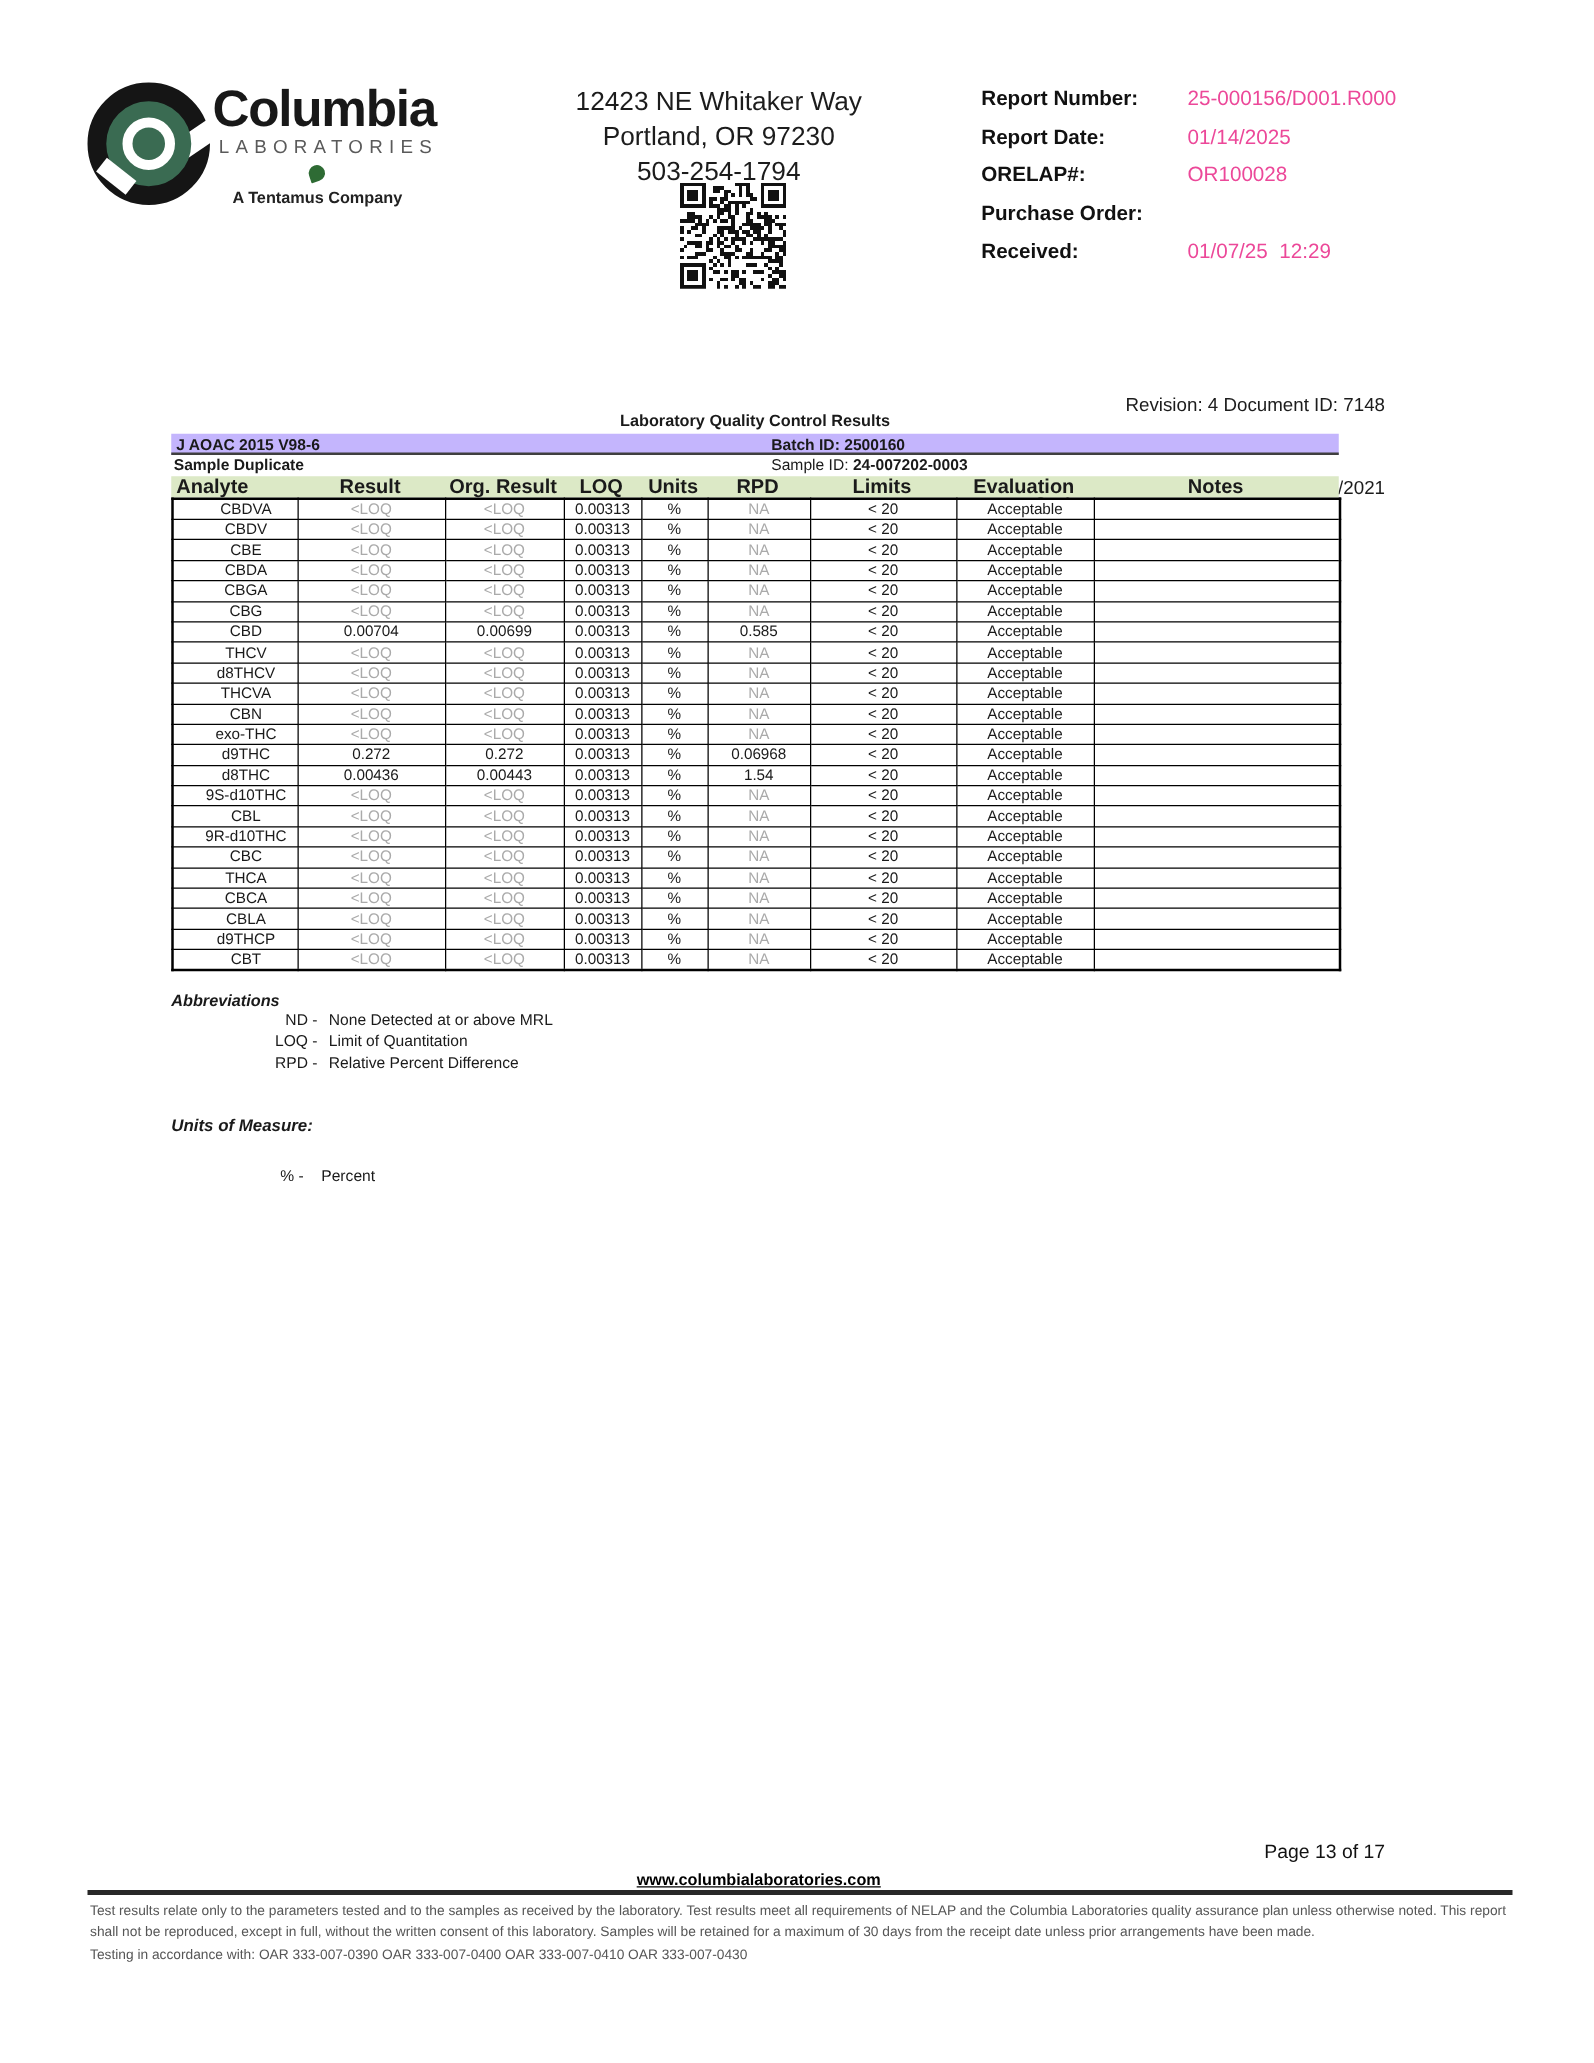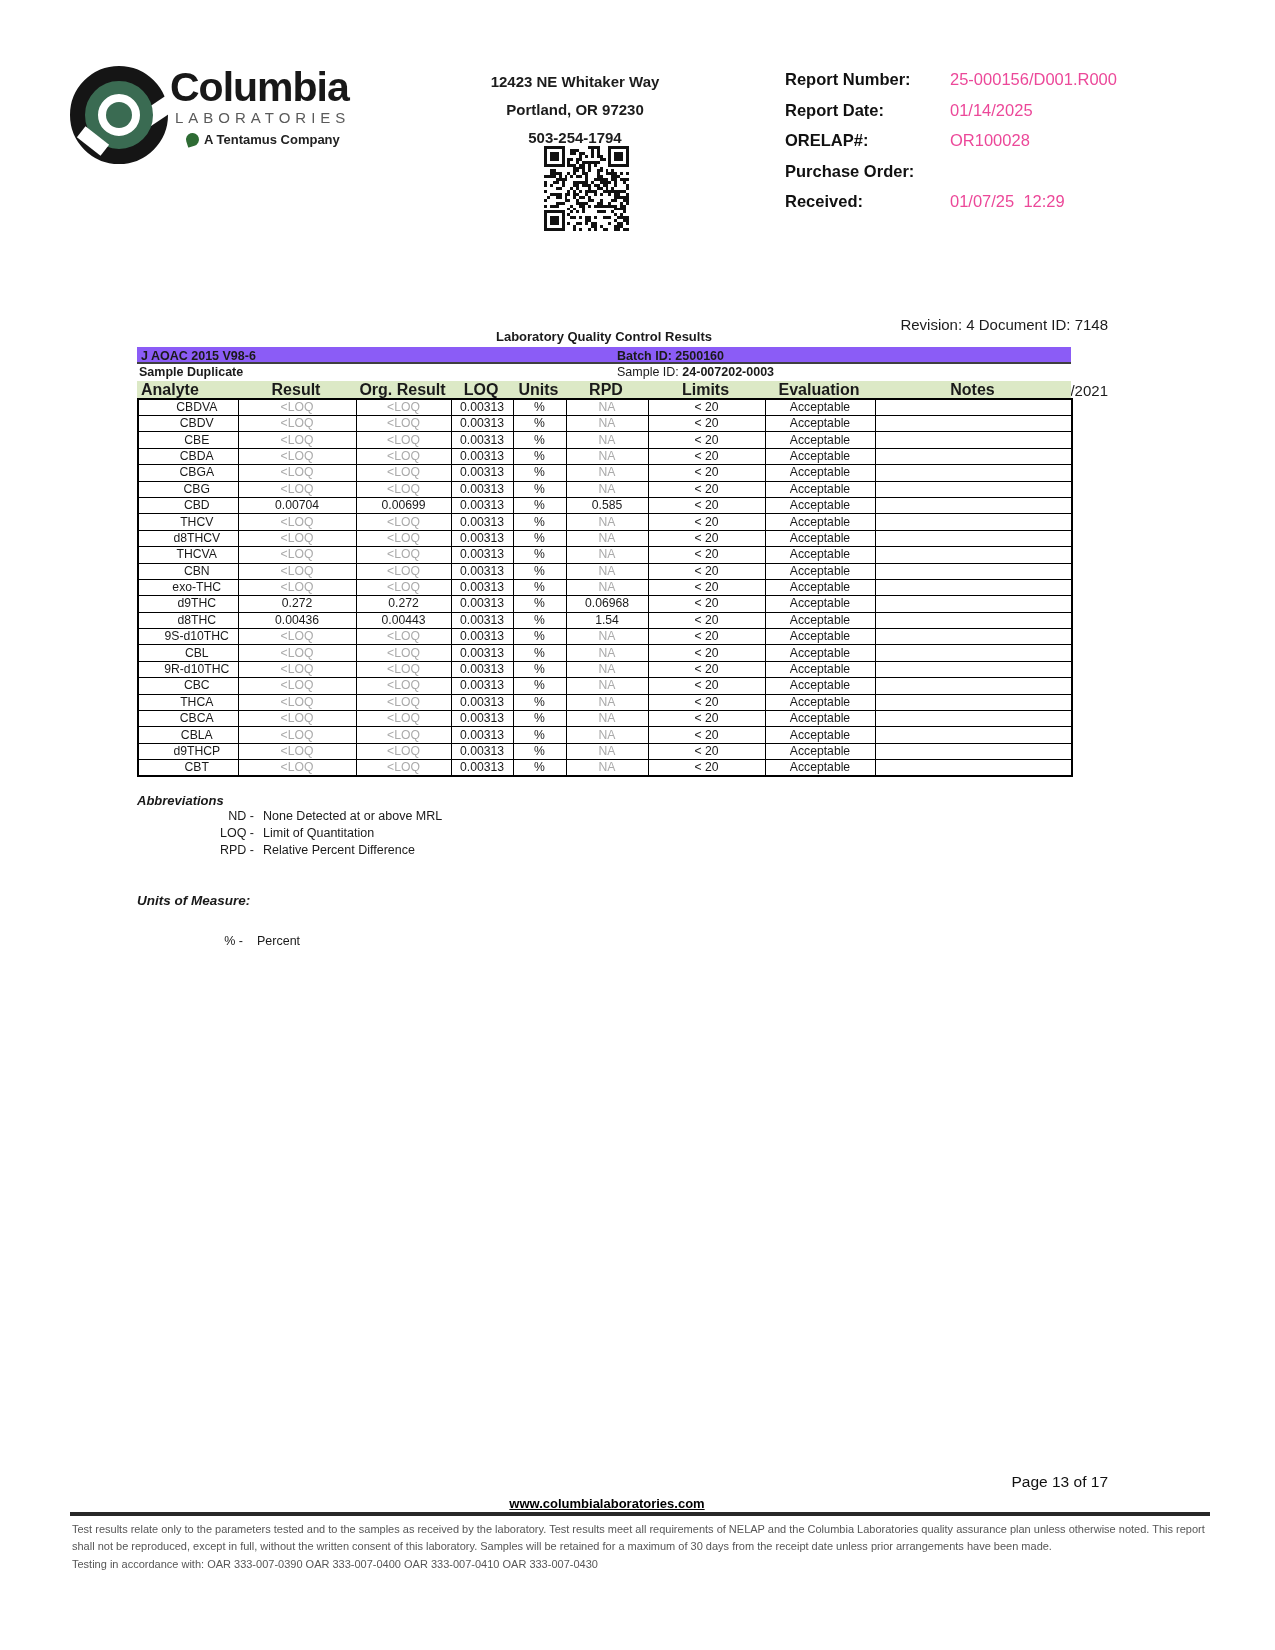--- a/index.html
+++ b/index.html
@@ -9,41 +9,41 @@
   
   .logo-block { position:absolute; left:70px; top:64px; width:310px; height:110px; }
   .logo-mark { position:absolute; left:0; top:2px; width:98px; height:98px; }
   .lm-outer { position:absolute; inset:0; border:17px solid #151515; border-radius:50%; }
   .lm-notch-outer { position:absolute; right:-6px; top:38px; width:36px; height:17px; background:#fff; transform:rotate(-34deg); }
   .lm-inner { position:absolute; inset:15px; border:13px solid #3a6b52; border-radius:50%; }
   .lm-notch-inner { position:absolute; left:8px; bottom:16px; width:30px; height:14px; background:#fff; transform:rotate(38deg); }
   .lm-core { position:absolute; left:36px; top:36px; width:26px; height:26px; background:#3a6b52; border-radius:50%; }
   .logo-word { position:absolute; left:100px; top:0px; font-size:41px; font-weight:bold; letter-spacing:-1px; color:#181818; }
   .logo-sub { position:absolute; left:105px; top:45px; font-size:15px; letter-spacing:5px; color:#5a5a5a; }
-  .logo-tagline { position:absolute; left:116px; top:68px; font-size:13px; font-weight:bold; color:#222; display:flex; align-items:center; gap:5px; }
+  .logo-tagline { position:absolute; left:116px; top:68px; font-size:13px; font-weight:bold; color:#222; display:flex; align-items:center; gap:5px;flex-direction:column; }
   .leaf-icon { display:inline-block; width:13px; height:13px; background:#2e6b34; border-radius:50% 50% 50% 4%; transform:rotate(-18deg); }
 
   
-  .address-block { position:absolute; left:430px; top:68px; width:290px; text-align:center; font-size:15px; line-height:28px; color:#1c1c1c;font-weight:bold; }
+  .address-block { position:absolute; left:430px; top:68px; width:290px; text-align:center; font-size:21px; line-height:28px; color:#1c1c1c; }
   .qr { position:absolute; left:544px; top:146px; width:85px; height:85px; }
   .qr svg { width:85px; height:85px; }
 
   
   .report-info { position:absolute; left:785px; top:70px; width:430px; }
   .report-row { display:flex; height:30.5px; align-items:flex-start; }
   .report-label { width:165px; font-size:16.5px; font-weight:bold; color:#111; }
   .report-value { font-size:16.5px; color:#ec4899; white-space:pre; }
 
   
   .revision { position:absolute; right:167px; top:270px; text-align:right; font-size:15px; line-height:22px; color:#1c1c1c; white-space:pre; }
 
   
   .qc { position:absolute; left:137px; top:329px; width:934px; }
   .qc-title { text-align:center; font-size:13px; font-weight:bold; height:17px; }
-  .method-bar { position:relative; margin-top:1px; height:17px; background:#8b5cf6; border-bottom:2px solid #3f3f3f; font-size:12.5px; font-weight:bold; line-height:16px; }
+  .method-bar { position:relative; margin-top:1px; height:17px; background:#c4b5fd; border-bottom:2px solid #3f3f3f; font-size:12.5px; font-weight:bold; line-height:16px; }
   .method-name { position:absolute; left:4px; top:1px; }
   .batch { position:absolute; left:480px; top:1px; }
   .sample-row { position:relative; height:17px; font-size:12.5px; line-height:17px; }
   .sample-type { position:absolute; left:2px; top:0; font-weight:bold; }
   .sample-id { position:absolute; left:480px; top:0; }
   .sample-id b { font-weight:bold; }
 
   .col-band { display:flex; height:17px; background:#dcE9c6; background:#dce9c6; font-size:16px; font-weight:bold; line-height:17px; }
   .col-band span { text-align:center; }
   .col-band .c0 { text-align:left; padding-left:4px; }

